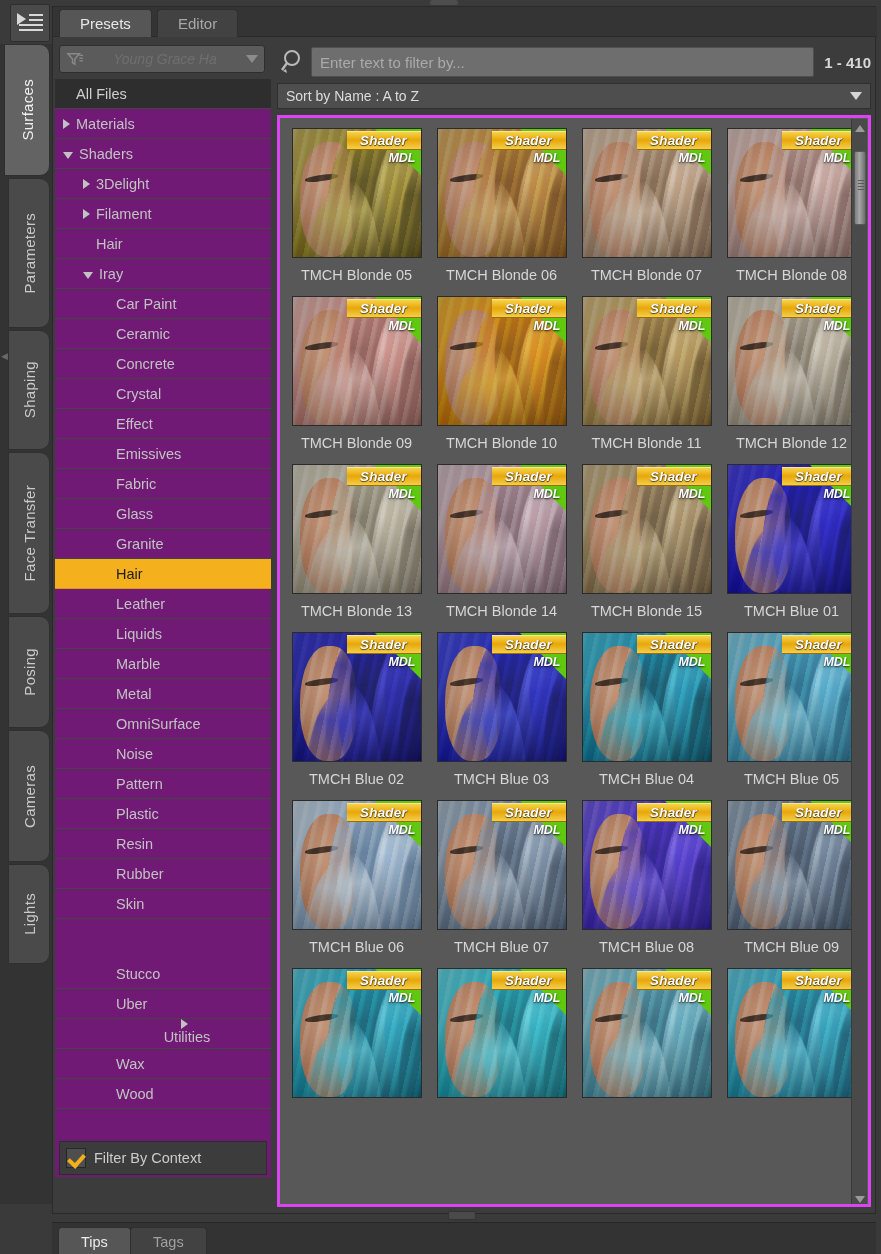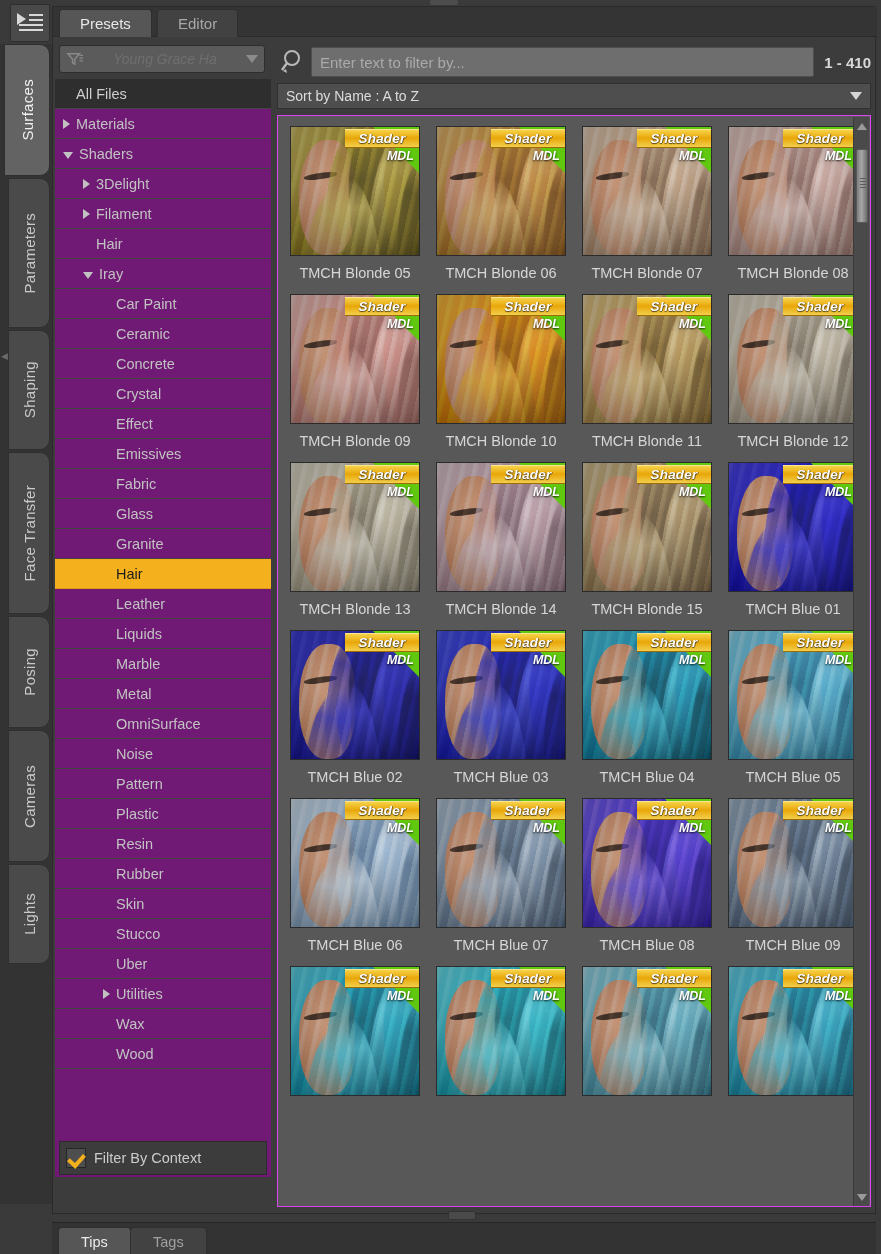--- a/index.html
+++ b/index.html
@@ -159,21 +159,21 @@
     position: absolute; left: 4px; top: 44px; width: 594px; height: 26px;
     background: #4e4e4e; border: 1px solid #2f2f2f;
     display: flex; align-items: center; padding: 0 8px;
     color: #dcdcdc; font-size: 14px;
   }
   .sortbar .caret-down { margin-left: auto; border-top-color: #d5d5d5; }
 
   
   .gridwrap {
     position: absolute; left: 4px; top: 76px; width: 594px; height: 1092px;
-    overflow: hidden; background: #585858; border: 1px solid #d946ef;
+    overflow: hidden; background: #585858; border: 3px solid #d946ef;
   }
   .grid {
     display: grid; grid-template-columns: repeat(4, 1fr);
     padding: 6px 4px 0 4px; row-gap: 0px;
   }
   .cell { width: 100%; padding-top: 4px; }
   .thumb {
     position: relative; width: 130px; height: 130px; margin: 0 auto;
     border: 1px solid #2b2b2b; overflow: hidden; background: #555;
   }
@@ -444,29 +444,29 @@
             <span>Resin</span>
           </div>
           <div class="trow" style="padding-left: 48px;">
             <div class="tarrow blank"></div>
             <span>Rubber</span>
           </div>
           <div class="trow" style="padding-left: 48px;">
             <div class="tarrow blank"></div>
             <span>Skin</span>
           </div>
-          <div class="trow" style="padding-left: 48px;">
+          <div class="trow" style="padding-left: 48px; margin-top: 40px;">
             <div class="tarrow blank"></div>
             <span>Stucco</span>
           </div>
           <div class="trow" style="padding-left: 48px;">
             <div class="tarrow blank"></div>
             <span>Uber</span>
           </div>
-          <div class="trow" style="padding-left: 48px;">
+          <div class="trow" style="padding-left: 48px; flex-direction: column;">
             <div class="tarrow "></div>
             <span>Utilities</span>
           </div>
           <div class="trow" style="padding-left: 48px;">
             <div class="tarrow blank"></div>
             <span>Wax</span>
           </div>
           <div class="trow" style="padding-left: 48px; text-align: center;">
             <div class="tarrow blank"></div>
             <span>Wood</span>

